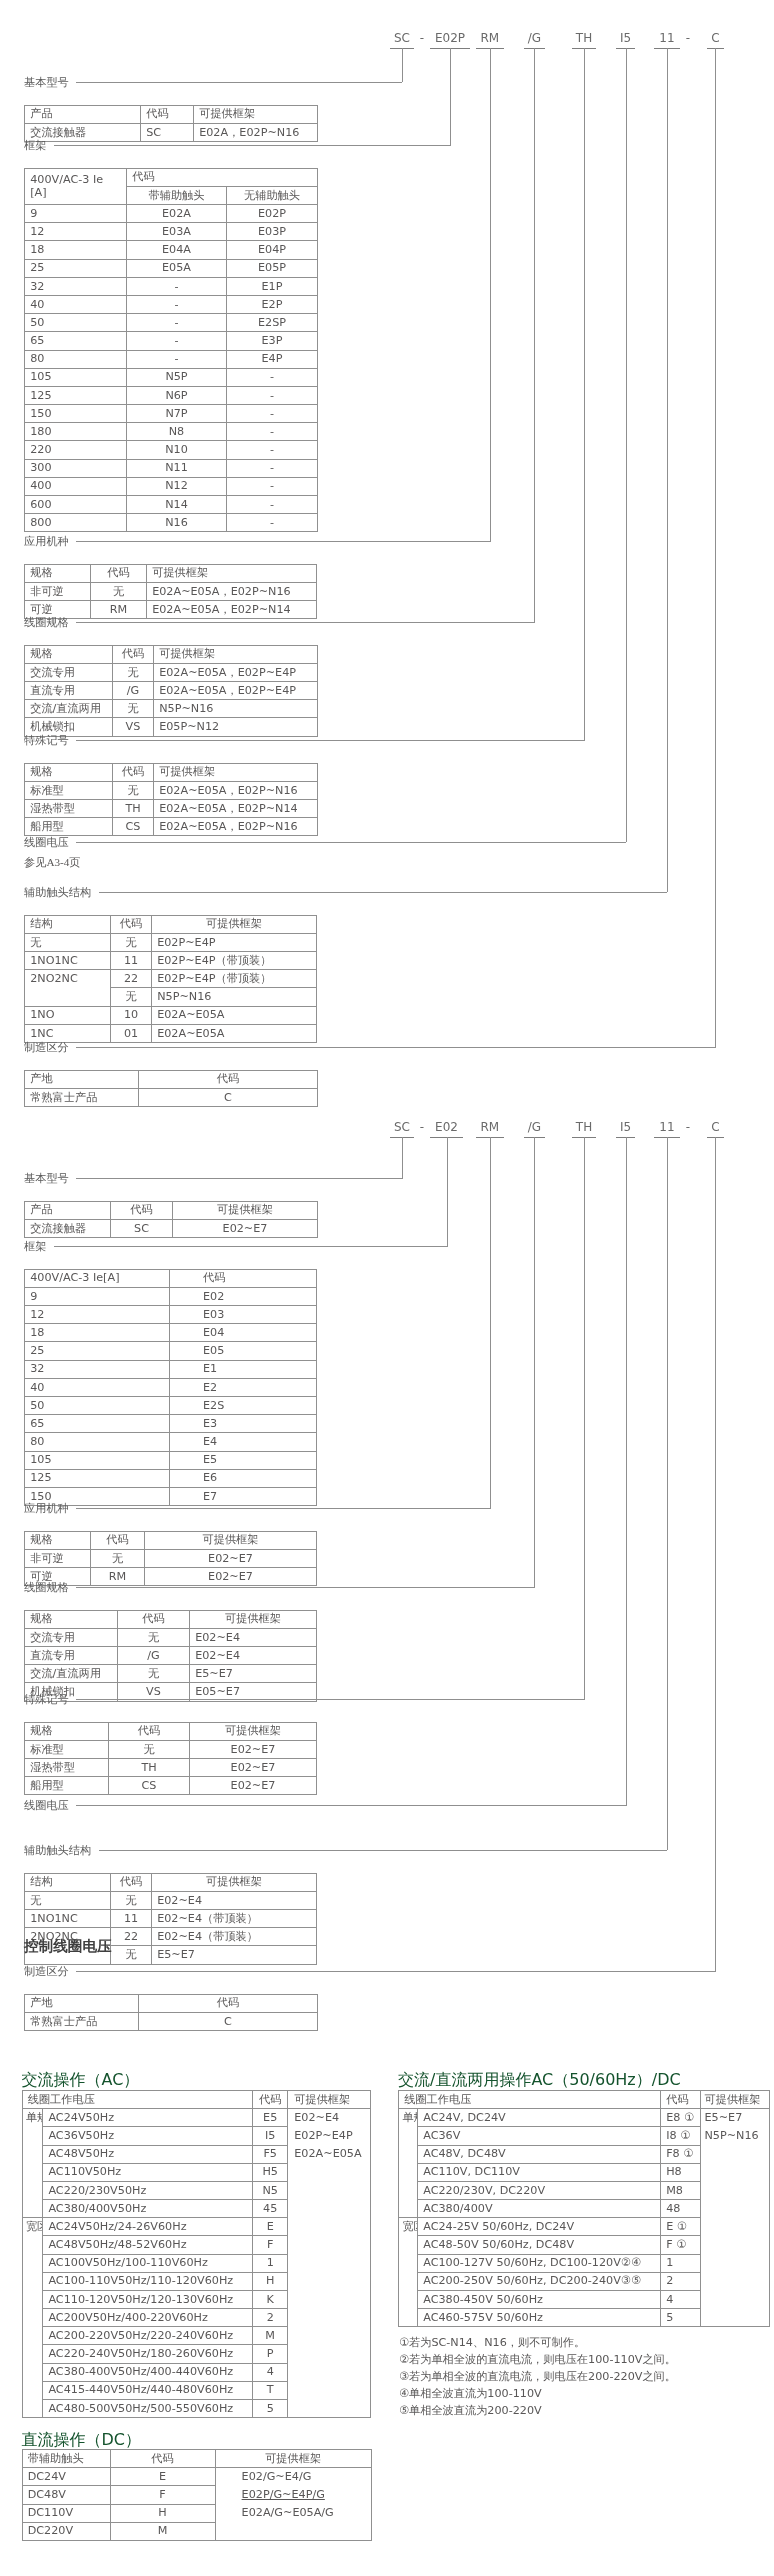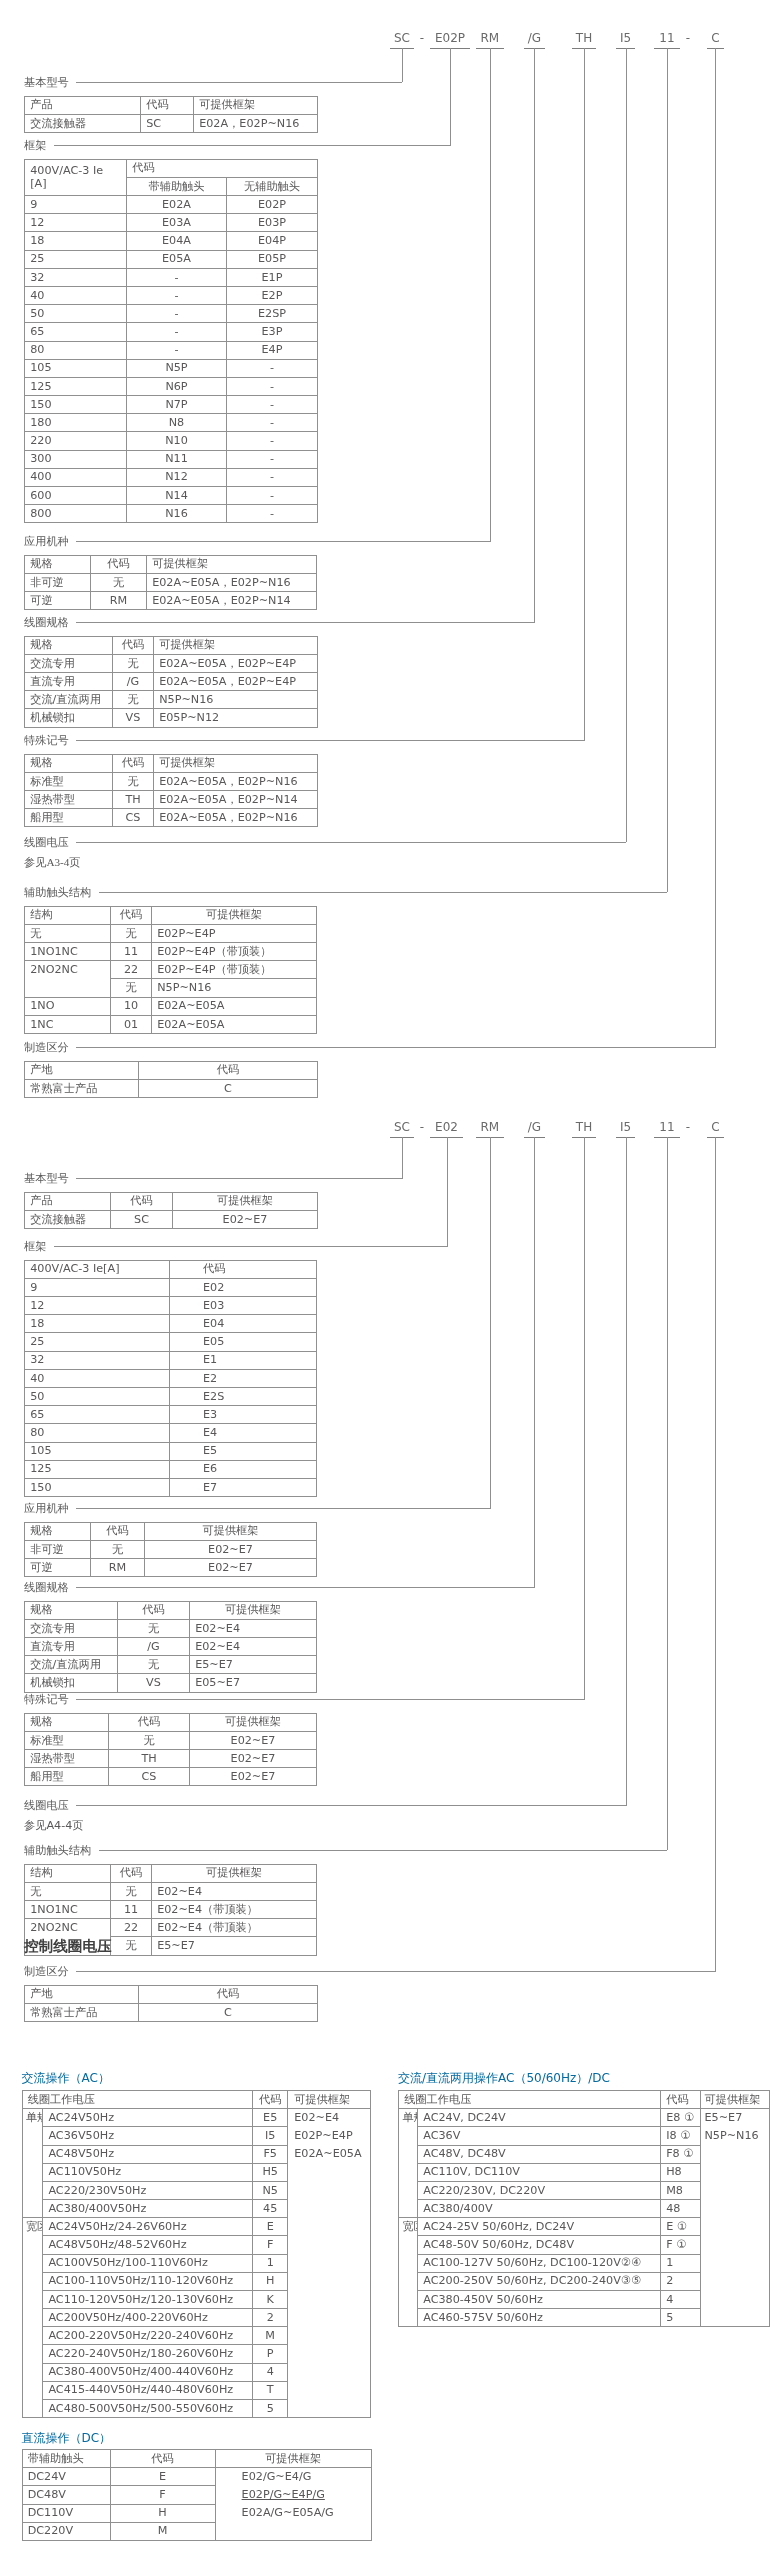--- a/index.html
+++ b/index.html
@@ -10,30 +10,30 @@
   .seg{position:absolute;height:17px;line-height:15.5px;text-align:center;
        font-size:12px;color:#6a6a6a;border-bottom:0.9px solid #7d7d7d;}
   .dash{position:absolute;height:17px;line-height:15.5px;text-align:center;
         font-size:12px;color:#6a6a6a;}
   .vline{position:absolute;width:0.9px;background:#8f8f8f;}
   
   .sec{position:absolute;}
   .sec-head{display:flex;align-items:center;height:13.8px;}
   .sec-label{white-space:nowrap;color:#5a5a5a;}
   .hline{flex:1;height:0.9px;background:#8f8f8f;margin-left:7.7px;}
-  .sec table{margin-top:6px;}
+  .sec table{margin-top:15px;}
   table{border-collapse:collapse;table-layout:fixed;background:#fff;}
   th,td{border:0.9px solid #909090;font-weight:normal;text-align:left;
         padding:1.7px 5.2px;line-height:13.8px;font-size:11.2px;color:#595757;
         overflow:hidden;white-space:nowrap;}
   .c{text-align:center;}
   .ind{padding-left:33px;}
   
   .bt-title{position:absolute;font-size:14.6px;font-weight:bold;color:#3f3f3f;}
-  .sub{position:absolute;font-size:12px;color:#0369a1;white-space:nowrap;}
+  .sub{position:absolute;font-size:16px;color:#14532d;white-space:nowrap;}
   .vwrap{position:absolute;display:flex;align-items:stretch;}
   td.grp{vertical-align:top;padding:0 3.4px;}
   .vt{width:13px;line-height:18px;word-break:break-all;text-align:center;margin:0 auto;}
   .framebox{border:0.9px solid #909090;margin-left:-0.9px;background:#fff;box-sizing:border-box;}
   .fb-h{height:17px;line-height:17px;border-bottom:0.9px solid #909090;padding:0 6px;white-space:nowrap;}
   .fb-l{line-height:18px;padding:0 6px;white-space:nowrap;}
   .fb-c{text-align:center;}
   .fnotes{position:absolute;}
   .fnote{line-height:17px;white-space:nowrap;}
 </style>
@@ -639,21 +639,20 @@
           </tr>
         </tbody>
     </table>
   </div>
 
   <div class="sec" style="top:1799px;left:24px;width:602px;">
     <div class="sec-head">
         <span class="sec-label">线圈电压</span>
         <div class="hline"></div>
       </div>
-    <div style="margin-top:5.2px;">参见A4-4页</div>
   </div>
 
   <div class="sec" style="top:1844px;left:24px;width:643px;">
     <div class="sec-head">
         <span class="sec-label">辅助触头结构</span>
         <div class="hline"></div>
       </div>
     <table style="width:293px;">
       <colgroup>
           <col style="width:86px;">
@@ -881,20 +880,27 @@
             <td>5</td>
           </tr>
     </tbody>
       </table>
     <div class="framebox" style="width:70px;">
       <div class="fb-h" style="padding:0 3.4px;">可提供框架</div>
       <div class="fb-l" style="padding:0 3.4px;">E5~E7</div>
       <div class="fb-l" style="padding:0 3.4px;">N5P~N16</div>
     </div>
   </div>
+  <div class="fnotes" style="left:399px;top:2334px;">
+    <div class="fnote">①若为SC-N14、N16，则不可制作。</div>
+    <div class="fnote">②若为单相全波的直流电流，则电压在100-110V之间。</div>
+    <div class="fnote">③若为单相全波的直流电流，则电压在200-220V之间。</div>
+    <div class="fnote">④单相全波直流为100-110V</div>
+    <div class="fnote">⑤单相全波直流为200-220V</div>
+  </div>
 
   <div class="sub" style="left:21.5px;top:2430px;">直流操作（DC）</div>
   <div class="vwrap" style="left:21.5px;top:2449px;">
     <table style="width:193px;">
       <colgroup>
           <col style="width:88px;">
           <col style="width:105px;">
         </colgroup>
       <tbody>
           <tr>

